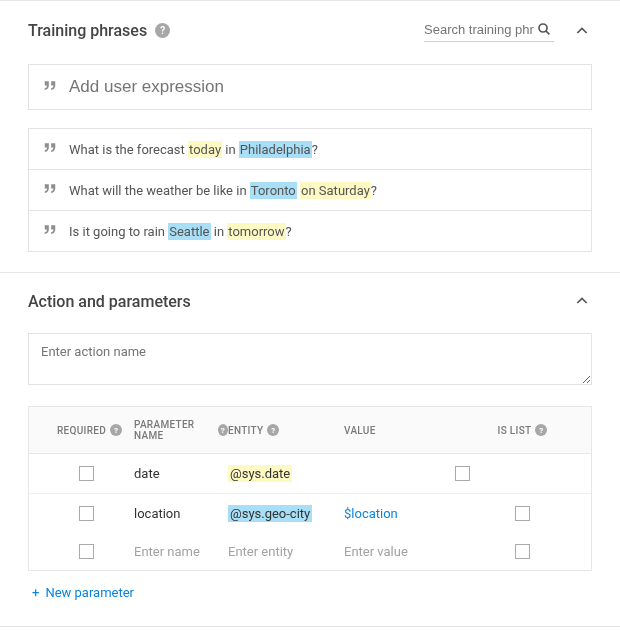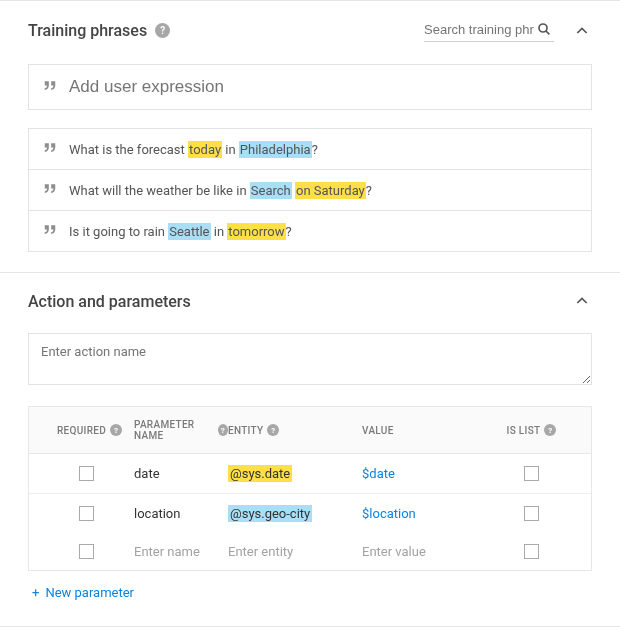--- a/index.html
+++ b/index.html
@@ -90,21 +90,21 @@
     flex-shrink: 0;
   }
   .expr-input {
     border: none;
     outline: none;
     flex: 1;
     font-size: 17px;
     color: #a21caf;
   }
   .phrase-text { color: #555; font-size: 13px; }
-  .hl-orange { background: #fde047; padding: 1px 1px; }
+  .hl-orange { background: #fef9c3; padding: 1px 1px; }
   .hl-blue { background: #a8dff7; padding: 1px 1px; text-align: right; }
 
   .action-input {
     border: 1px solid #e3e3e3;
     width: 100%;
     min-height: 38px;
     padding: 10px 12px;
     font-size: 13px;
     font-family: inherit;
     color: #4c1d95;
@@ -131,21 +131,21 @@
     font-weight: 500;
   }
   .param-row {
     padding: 11px 10px;
     border-bottom: 1px solid #eee;
     font-size: 13px;
   }
   .param-row:last-child { border-bottom: none; }
   .col-req { width: 95px; display:flex; justify-content:center; align-items:center; gap:4px; }
   .col-name { width: 94px; display:flex; align-items:center; gap:4px; }
-  .col-entity { width: 134px; display:flex; align-items:center; gap:4px; }
+  .col-entity { width: 116px; display:flex; align-items:center; gap:4px; }
   .col-value { width: 120px; display:flex; align-items:center; gap:4px; }
   .col-list { flex:1; display:flex; justify-content:center; align-items:center; gap:4px; }
   .hdr-col { display:flex; align-items:center; }
   .param-header .hdr-col.col-req { justify-content:flex-start; padding-left:18px; }
   .help-icon-sm {
     display:inline-flex;align-items:center;justify-content:center;
     width:12px;height:12px;border-radius:50%;
     background:#a7a7a7;color:#fff;font-size:8px;font-weight:700;
   }
   .checkbox {
@@ -207,21 +207,21 @@
       <div class="phrase-row">
         <span class="quote-icon"><svg width="14" height="12" viewBox="0 0 24 20" fill="#8e8e8e">
             <path d="M3 2 h7 v7 q0 6 -7 8 v-3 q4 -1 4 -5 h-4 Z M14 2 h7 v7 q0 6 -7 8 v-3 q4 -1 4 -5 h-4 Z"></path>
           </svg></span>
         <span class="phrase-text">What is the forecast <span class="hl-orange">today</span> in <span class="hl-blue">Philadelphia</span>?</span>
       </div>
       <div class="phrase-row">
         <span class="quote-icon"><svg width="14" height="12" viewBox="0 0 24 20" fill="#8e8e8e">
             <path d="M3 2 h7 v7 q0 6 -7 8 v-3 q4 -1 4 -5 h-4 Z M14 2 h7 v7 q0 6 -7 8 v-3 q4 -1 4 -5 h-4 Z"></path>
           </svg></span>
-        <span class="phrase-text">What will the weather be like in <span class="hl-blue">Search</span> <span class="hl-orange">on Saturday</span>?</span>
+        <span class="phrase-text">What will the weather be like in <span class="hl-blue">Toronto</span> <span class="hl-orange">on Saturday</span>?</span>
       </div>
       <div class="phrase-row">
         <span class="quote-icon"><svg width="14" height="12" viewBox="0 0 24 20" fill="#8e8e8e">
             <path d="M3 2 h7 v7 q0 6 -7 8 v-3 q4 -1 4 -5 h-4 Z M14 2 h7 v7 q0 6 -7 8 v-3 q4 -1 4 -5 h-4 Z"></path>
           </svg></span>
         <span class="phrase-text">Is it going to rain <span class="hl-blue">Seattle</span> in <span class="hl-orange">tomorrow</span>?</span>
       </div>
     </div>
 </div>
 
@@ -267,21 +267,20 @@
     </div>
     <div id="param-rows">
         <div class="param-row">
           <div class="col-req">
             <div class="checkbox"></div>
           </div>
           <div class="col-name">date</div>
           <div class="col-entity">
             <span class="entity-chip hl-orange">@sys.date</span>
           </div>
-          <div class="col-value link-blue">$date</div>
           <div class="col-list">
             <div class="checkbox"></div>
           </div>
         </div>
         <div class="param-row">
           <div class="col-req">
             <div class="checkbox"></div>
           </div>
           <div class="col-name">location</div>
           <div class="col-entity">

